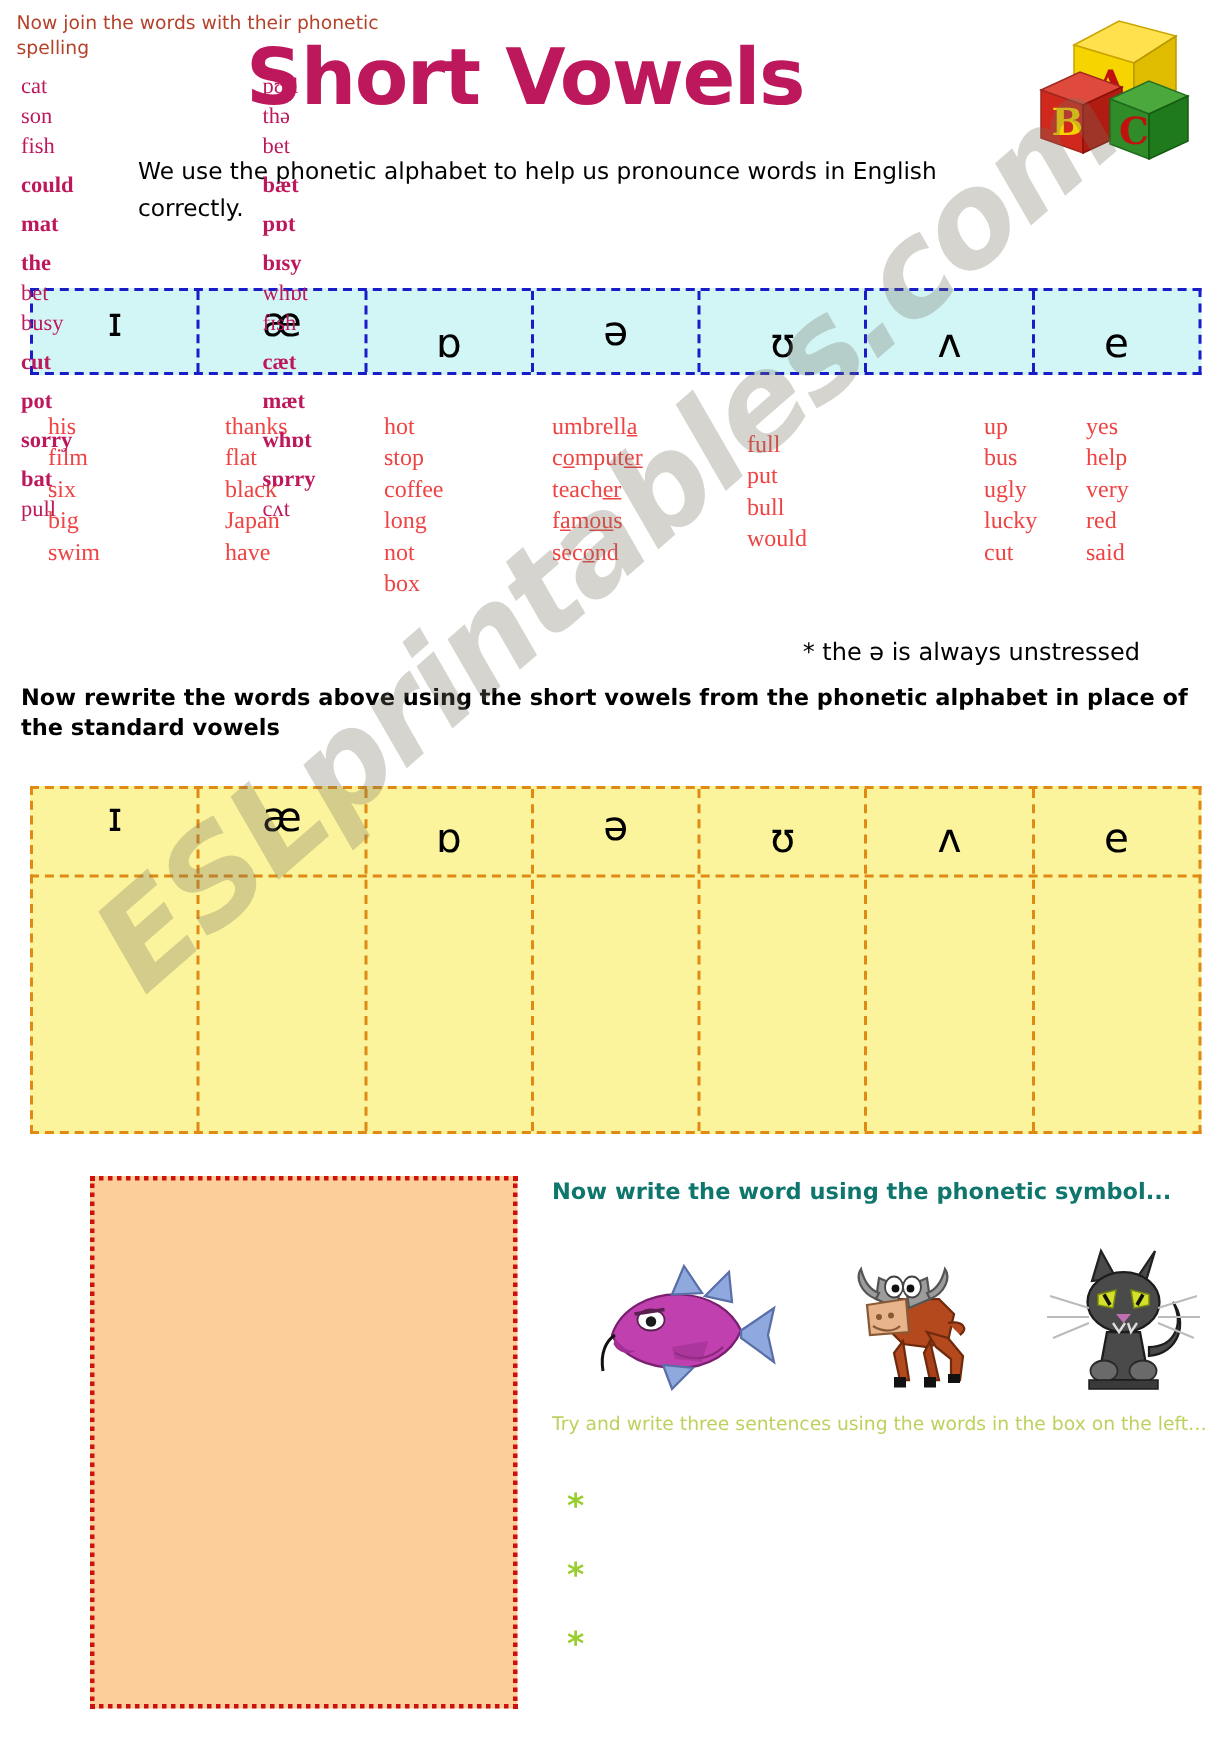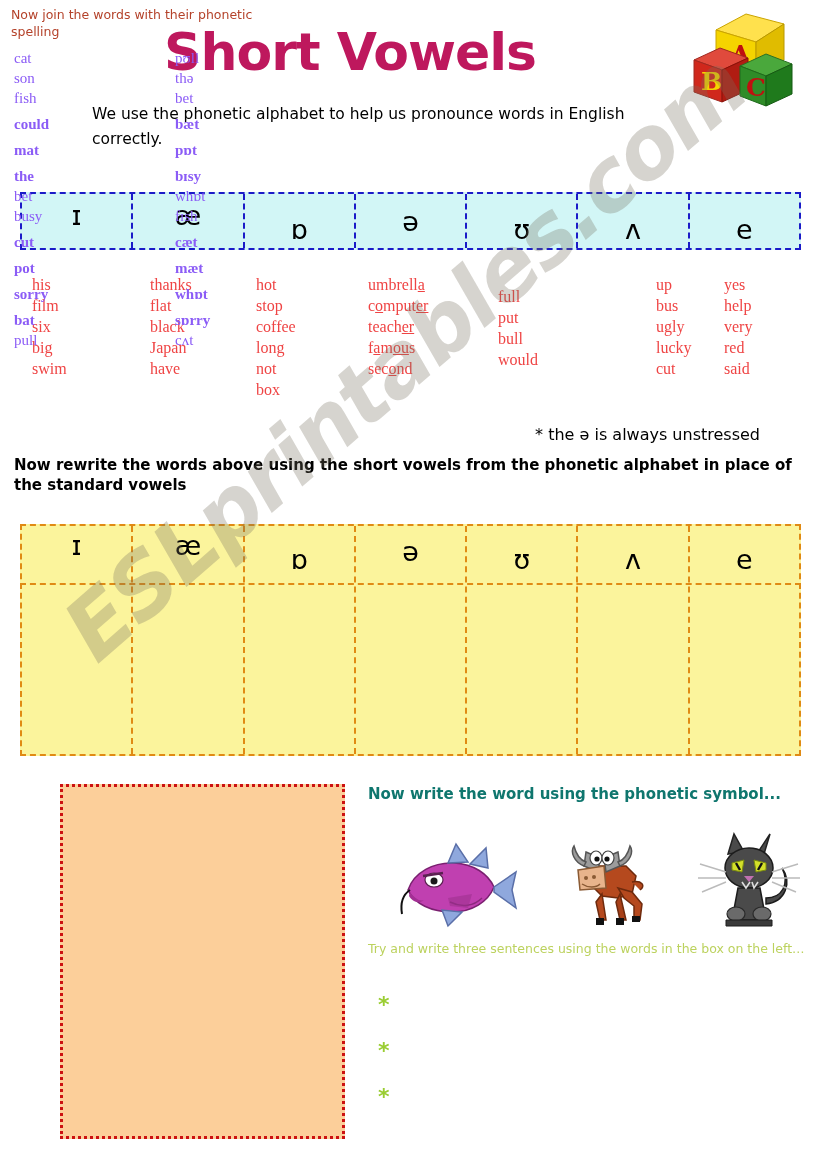--- a/index.html
+++ b/index.html
@@ -224,21 +224,21 @@
     font-size: 12.5px;
     line-height: 17px;
     color: #b4422a;
     z-index: 3;
   }
   .match-col {
     position: absolute;
     top: 48px;
     font-family: "Liberation Serif", serif;
     font-size: 15px;
-    color: #8b5cf6;
+    color: #be185d;
     z-index: 3;
   }
   .match-col.left  { left: 14px; }
   .match-col.right { left: 175px; }
   .match-col div { line-height: 20px; height: 20px; }
   .match-col div.gap { margin-top: 6px; font-weight: bold; }
 
   
   .write-note {
     position: absolute;

